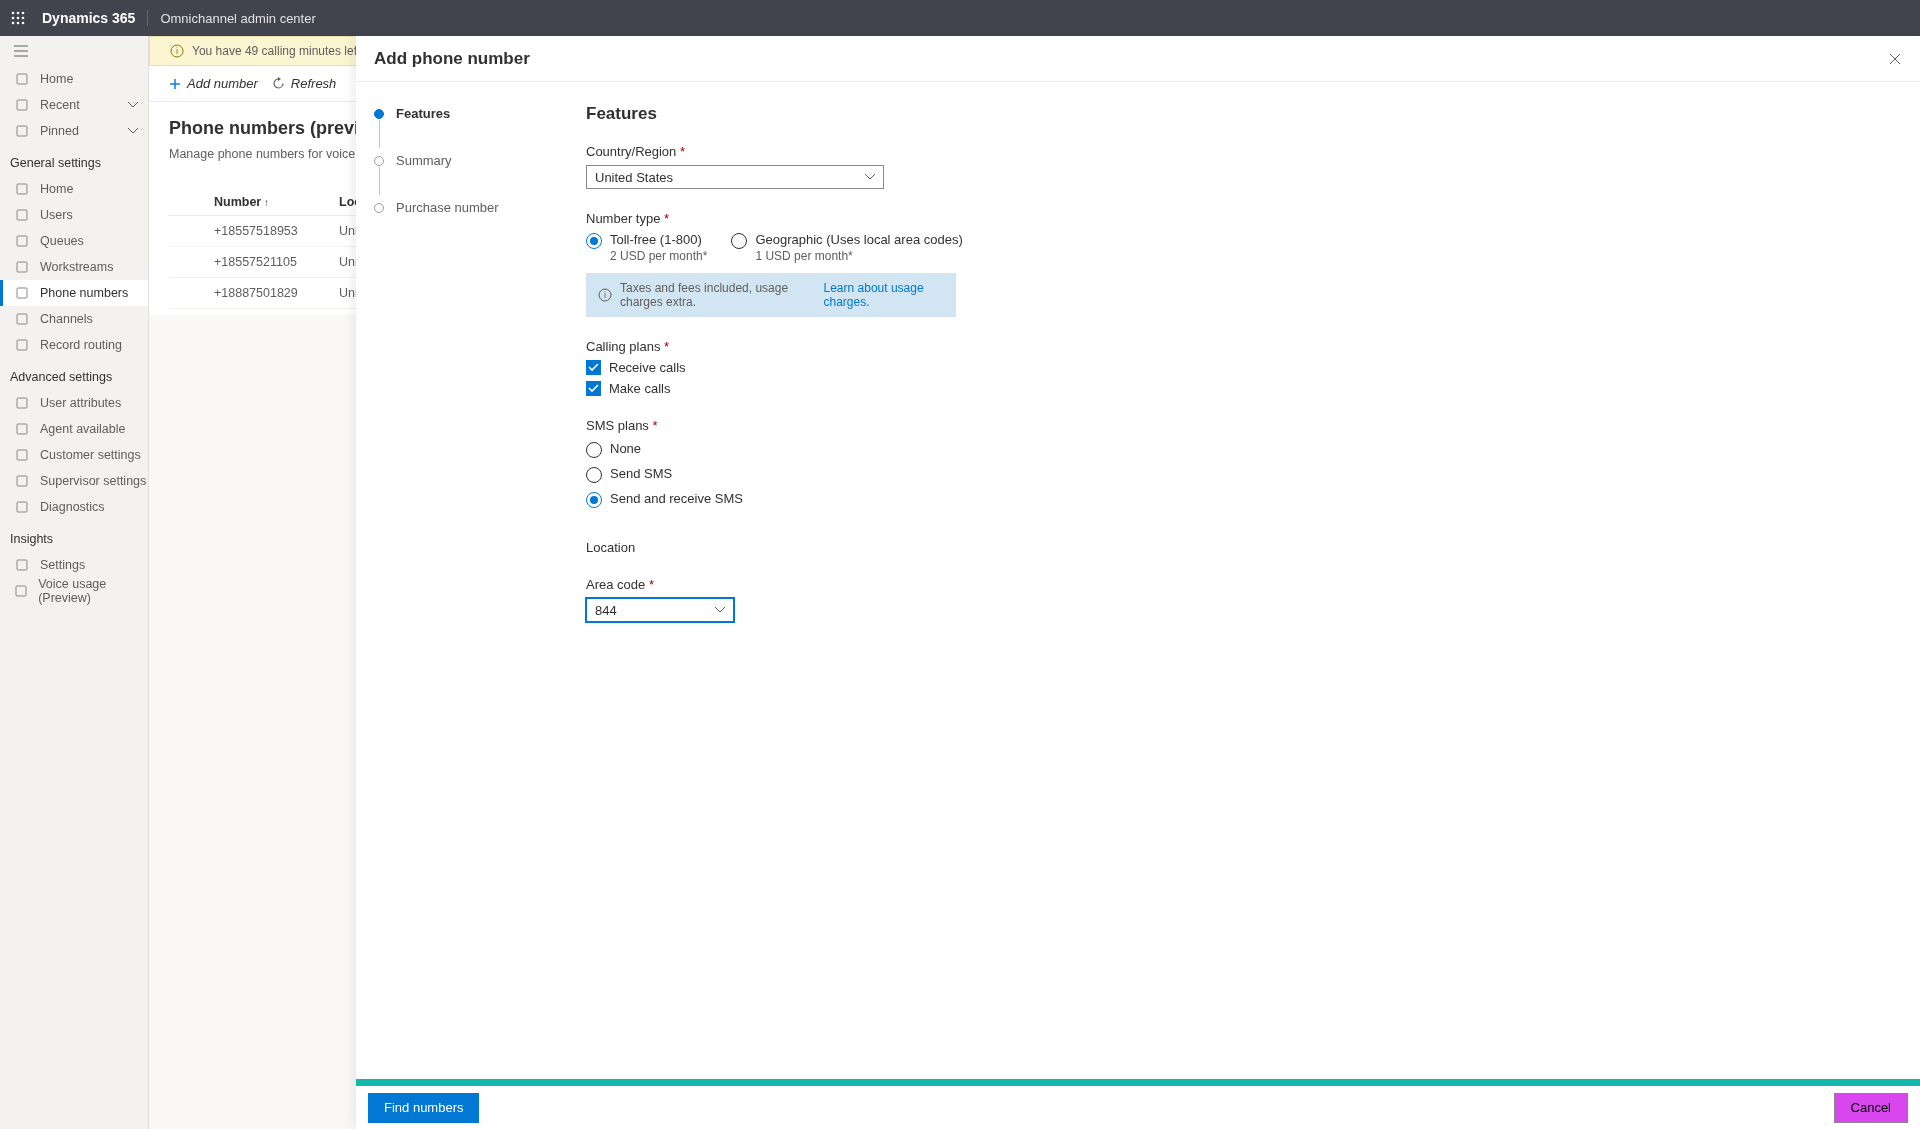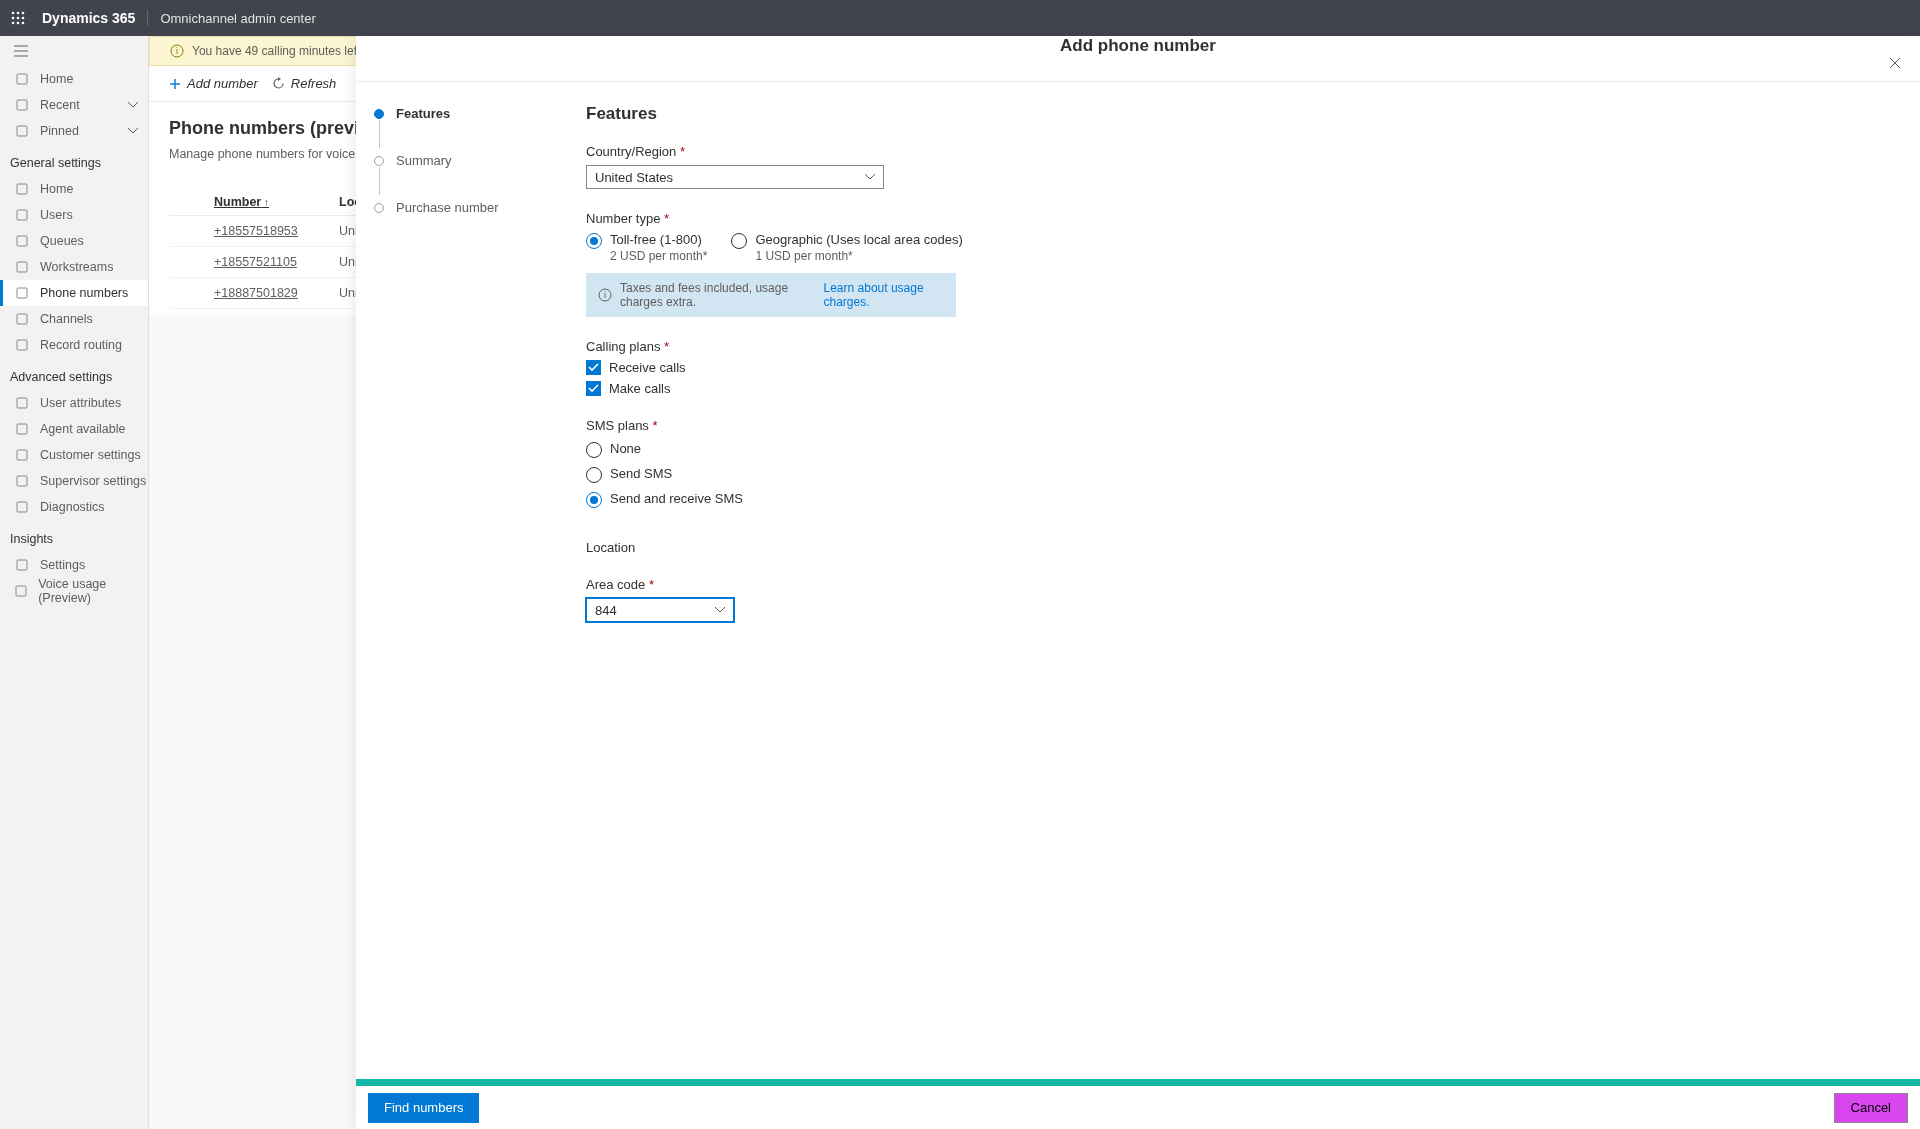--- a/index.html
+++ b/index.html
@@ -23,24 +23,24 @@
 .trial .i{margin-right:8px;}
 .toolbar { height:36px; display:flex; align-items:center; padding-left:20px; gap:14px; background:#fff; border-bottom:1px solid #edebe9;}
 .tbtn{display:flex; align-items:center; font-size:13px; color:#323130; cursor:pointer;font-style:italic;}
 .tbtn .ic{margin-right:6px; color:#0078d4;}
 .page-head{padding:16px 20px 6px 20px; background:#fff;}
 .page-head h1{font-size:18px; font-weight:600;}
 .page-head .sub{font-size:12.5px; color:#605e5c; margin-top:8px;}
 .tbl{margin-top:28px; background:#fff;}
 .tbl .hdr{display:flex; font-size:12.5px; font-weight:600; padding:6px 0; border-bottom:1px solid #edebe9;}
 .tbl .row{display:flex; font-size:12.5px; padding:8px 0; border-bottom:1px solid #f3f2f1; color:#605e5c;}
-.col-num{width:170px; padding-left:45px;text-decoration:underline;}
+.col-num{width:170px; padding-left:45px;}
 .col-loc{padding-left:0;}
 .hdr .col-num::after{content:' \2191'; font-size:10px;}
-.p-head{height:46px; border-bottom:1px solid #edebe9; display:flex; align-items:center; padding:0 18px;flex-direction:column;}
+.p-head{height:46px; border-bottom:1px solid #edebe9; display:flex; align-items:center; padding:0 18px;}
 .p-head h2{font-size:17px; font-weight:600;}
 .p-head .x{margin-left:auto; font-size:16px; color:#605e5c; cursor:pointer; line-height:1;}
 .p-body{display:flex; height:calc(100% - 46px - 50px);}
 .steps{width:212px; padding:24px 0 0 18px;}
 .step{display:flex; align-items:center; font-size:13px; color:#605e5c; position:relative; margin-bottom:32px;}
 .step .dot{width:10px; height:10px; border-radius:50%; border:1px solid #a19f9d; margin-right:12px; background:#fff;}
 .step.active{color:#323130; font-weight:600;}
 .step.active .dot{background:#0078d4; border-color:#0078d4;}
 .step::after{content:''; position:absolute; left:5px; top:14px; height:28px; width:1px; background:#c8c6c4;}
 .step:last-child::after{display:none;}

